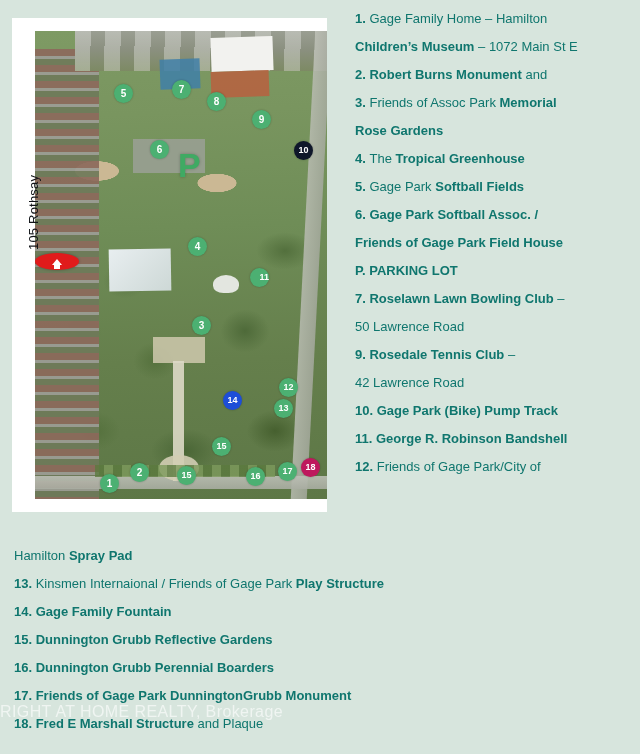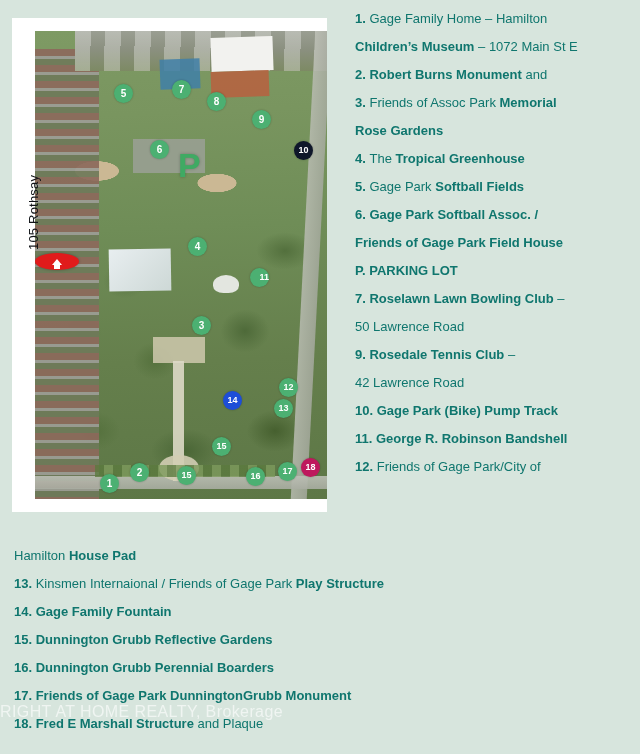--- a/index.html
+++ b/index.html
@@ -294,21 +294,21 @@
     <div class="legend-line"><b>7. Roselawn Lawn Bowling Club</b><span class="rg"> –</span></div>
     <div class="legend-line"><span class="rg">50 Lawrence Road</span></div>
     <div class="legend-line"><b>9. Rosedale Tennis Club</b><span class="rg"> –</span></div>
     <div class="legend-line"><span class="rg">42 Lawrence Road</span></div>
     <div class="legend-line"><b>10. Gage Park (Bike) Pump Track</b></div>
     <div class="legend-line"><b>11. George R. Robinson Bandshell</b></div>
     <div class="legend-line"><b>12. </b><span class="rg">Friends of Gage Park/City of</span></div>
   </div>
 
 <div id="legend-bottom">
-    <div class="legend-line"><span class="rg">Hamilton </span><b>House Pad</b></div>
+    <div class="legend-line"><span class="rg">Hamilton </span><b>Spray Pad</b></div>
     <div class="legend-line"><b>13. </b><span class="rg">Kinsmen Internaional / Friends of Gage Park </span><b>Play Structure</b></div>
     <div class="legend-line"><b>14. Gage Family Fountain</b></div>
     <div class="legend-line"><b>15. Dunnington Grubb Reflective Gardens</b></div>
     <div class="legend-line"><b>16. Dunnington Grubb Perennial Boarders</b></div>
     <div class="legend-line"><b>17. Friends of Gage Park DunningtonGrubb Monument</b></div>
     <div class="legend-line"><b>18. Fred E Marshall Structure</b><span class="rg"> and Plaque</span></div>
   </div>
 
 <div id="watermark">RIGHT AT HOME REALTY, Brokerage</div>
 

